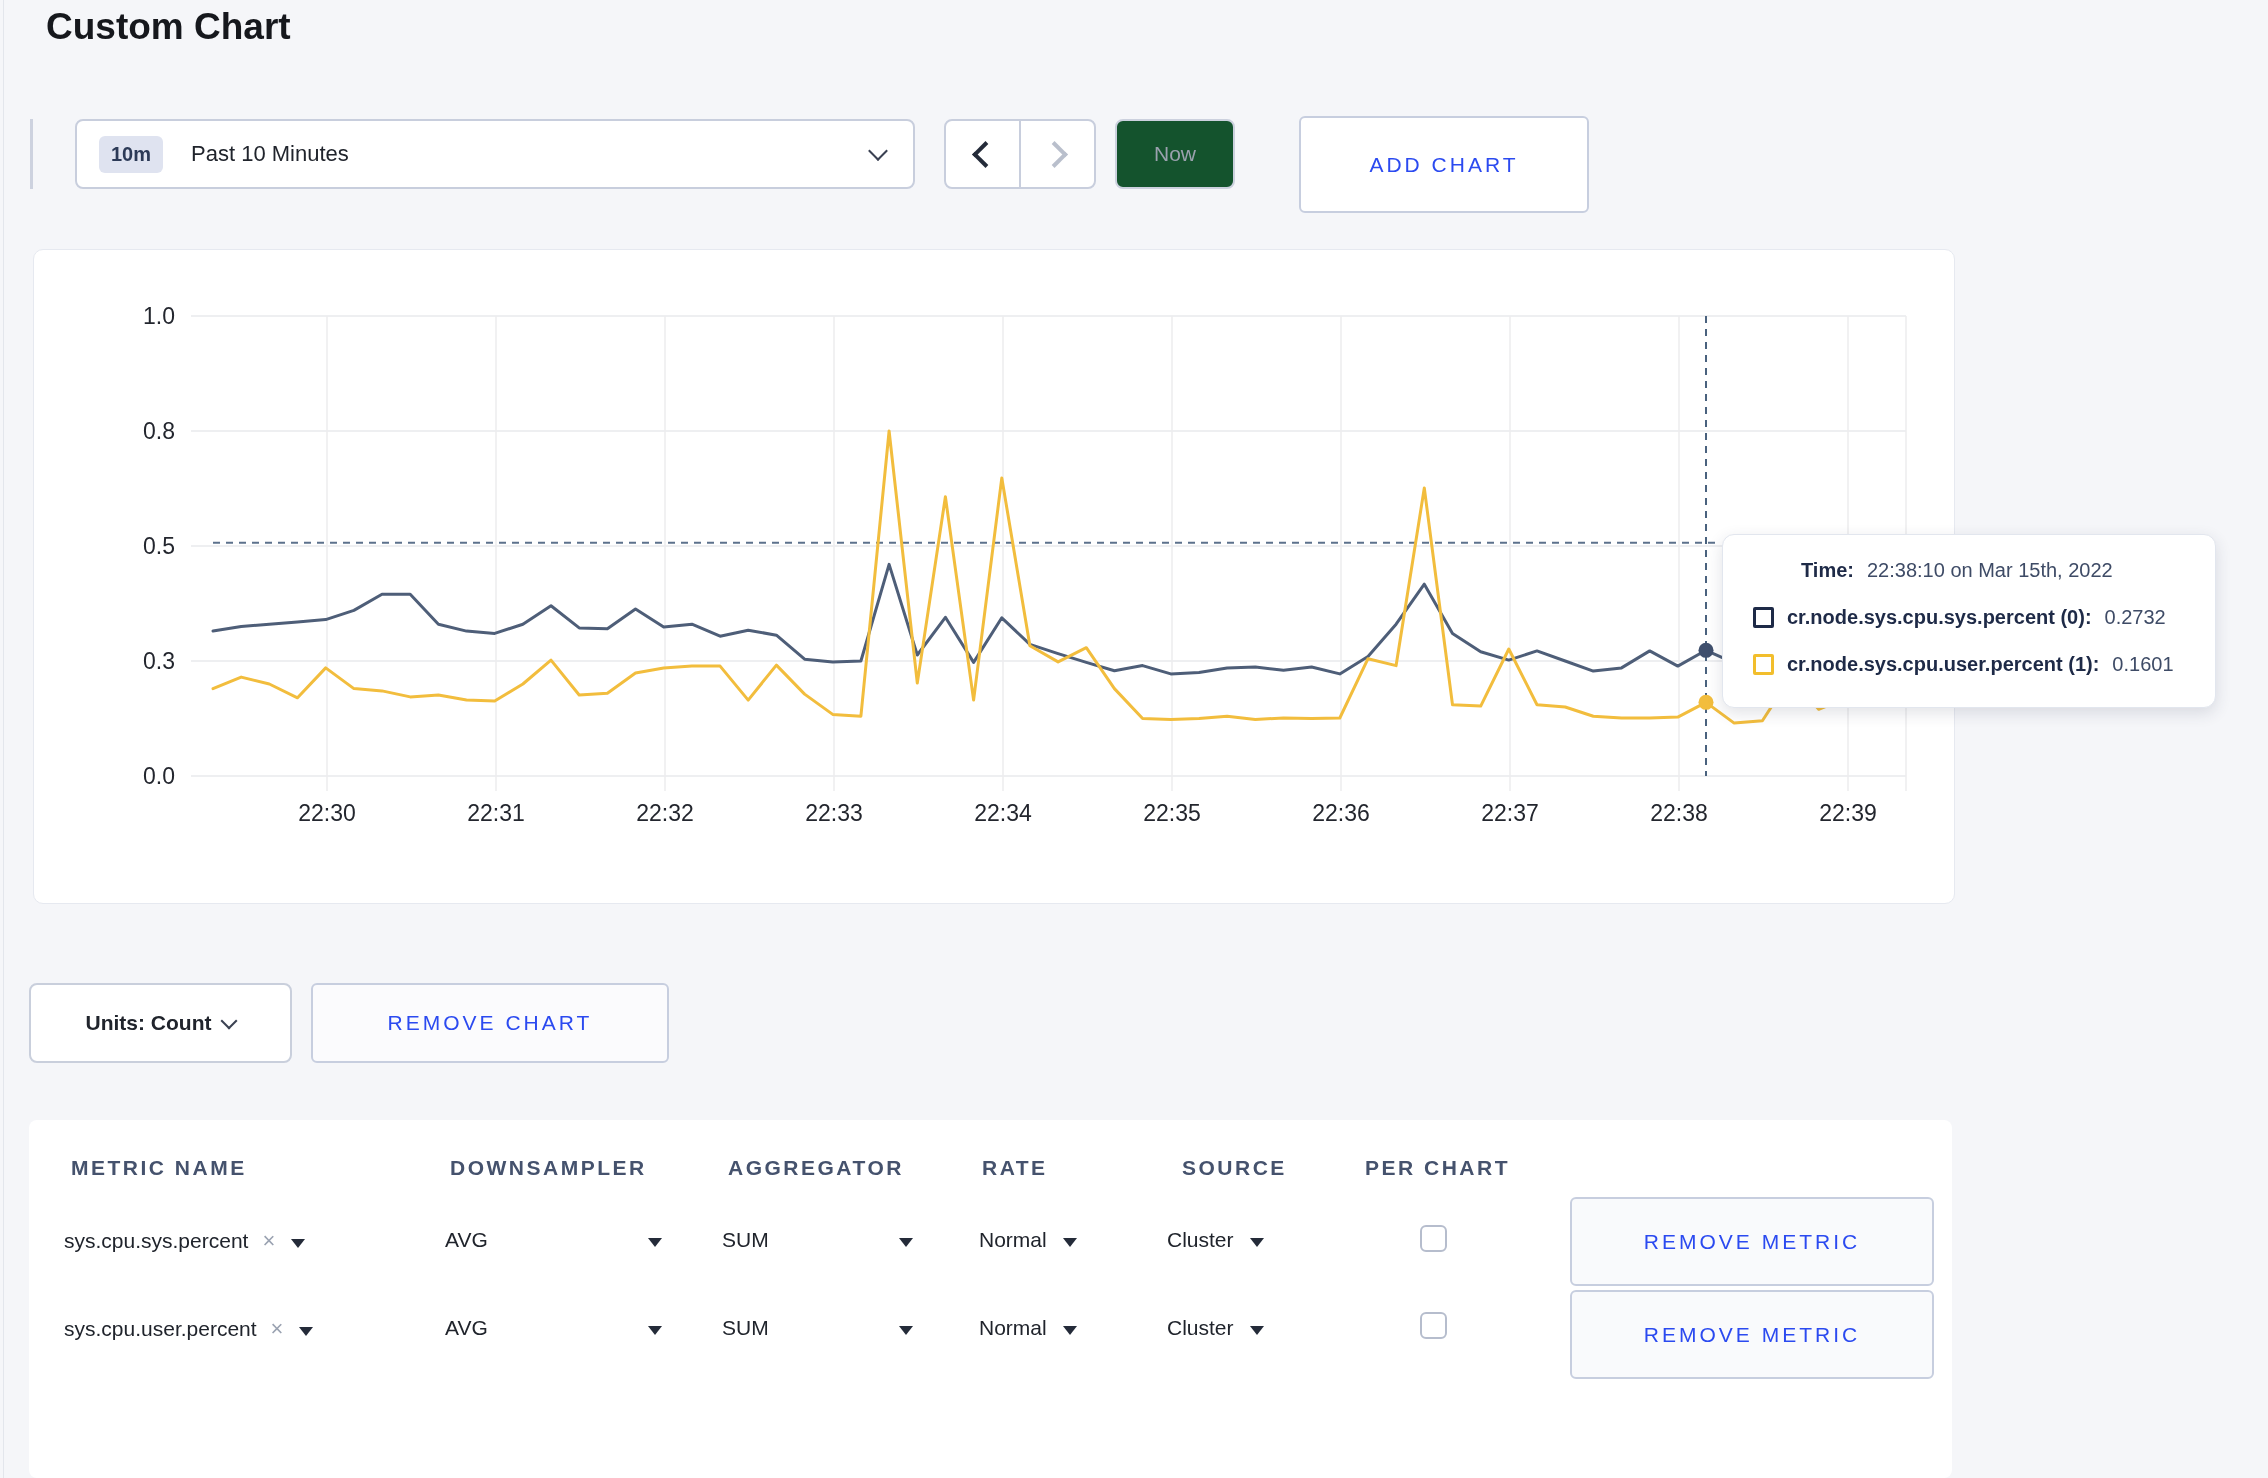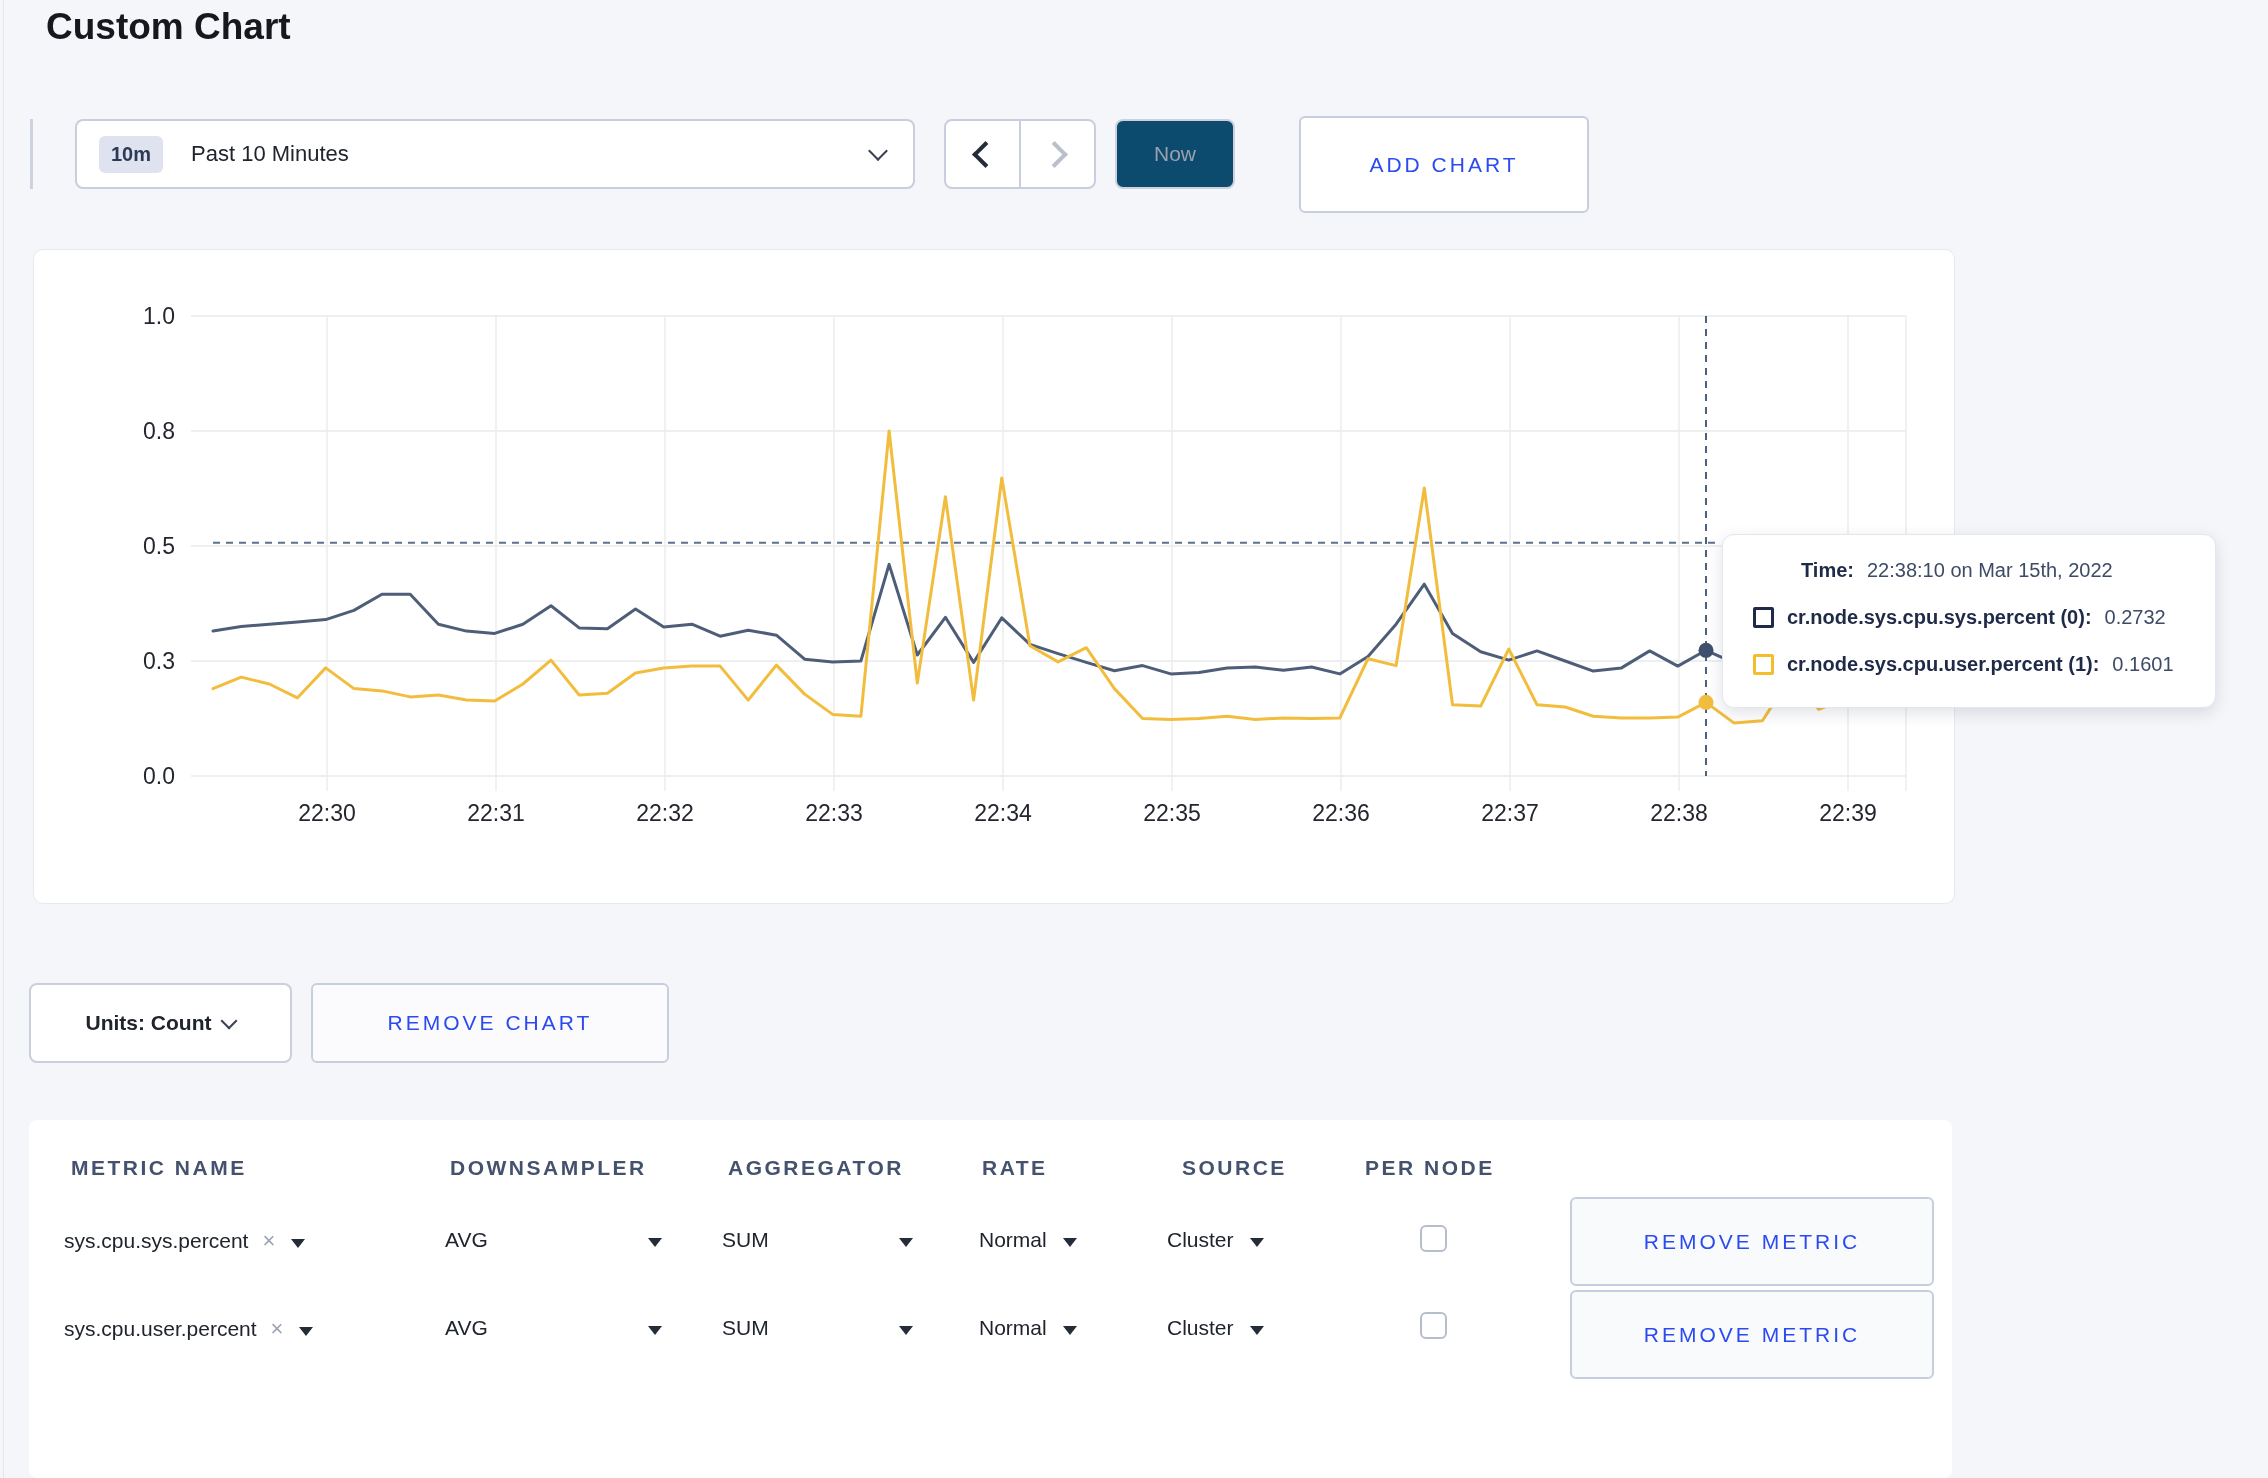--- a/index.html
+++ b/index.html
@@ -17,21 +17,21 @@
     transform:rotate(45deg);display:inline-block;margin-left:auto;margin-top:-6px;}
   .arrows{left:944px;top:119px;width:152px;height:70px;background:#fff;border:2px solid #c8cedd;
     border-radius:8px;box-sizing:border-box;display:flex;}
   .arrow-half{flex:1;display:flex;align-items:center;justify-content:center;}
   .arrow-half.first{border-right:2px solid #c8cedd;}
   .chev-left{width:15px;height:15px;border-left:4px solid #242b39;border-bottom:4px solid #242b39;
     transform:rotate(45deg);margin-left:6px;}
   .chev-right{width:15px;height:15px;border-left:4px solid #b9bfcc;border-bottom:4px solid #b9bfcc;
     transform:rotate(225deg);margin-right:6px;}
   .now-btn{left:1115px;top:119px;width:120px;height:70px;border:2px solid #ccd1de;border-radius:8px;
-    box-sizing:border-box;background:#0c4a6e;color:#9aa1ae;font-size:21px;display:flex;align-items:center;justify-content:center;}
+    box-sizing:border-box;background:#14532d;color:#9aa1ae;font-size:21px;display:flex;align-items:center;justify-content:center;}
   .blue-btn{background:#fff;border:2px solid #c7cedf;border-radius:6px;box-sizing:border-box;
     color:#2b4af0;font-weight:500;letter-spacing:3px;font-size:21px;
     display:flex;align-items:center;justify-content:center;cursor:pointer;}
   .add-chart{left:1299px;top:116px;width:290px;height:97px;}
   
   .chart-card{left:33px;top:249px;width:1922px;height:655px;background:#fff;border:1.5px solid #e6e9f0;
     border-radius:10px;box-sizing:border-box;}
   .tooltip{left:1722px;top:534px;width:492px;height:172px;background:#fff;border:1px solid #e2e6ee;
     border-radius:12px;box-shadow:0 5px 16px rgba(40,50,80,.14);z-index:6;}
   .tt-row{position:absolute;display:flex;align-items:center;font-size:20px;}
@@ -146,21 +146,21 @@
   <span class="units-caret"></span>
 </div>
 <div class="abs blue-btn remove-chart">REMOVE CHART</div>
 
 <div class="abs table-card">
   <span class="th" style="left:42px;">METRIC NAME</span>
   <span class="th" style="left:421px;">DOWNSAMPLER</span>
   <span class="th" style="left:699px;">AGGREGATOR</span>
   <span class="th" style="left:953px;">RATE</span>
   <span class="th" style="left:1153px;">SOURCE</span>
-  <span class="th" style="left:1336px;">PER NODE</span>
+  <span class="th" style="left:1336px;">PER CHART</span>
 
   <div>
     <span class="cell" style="left:35px;top:108px;">
       <span>sys.cpu.sys.percent</span><span class="x-icon">×</span><span class="tri-down"></span>
     </span>
     <span class="cell" style="left:416px;top:108px;">
       <span>AVG</span><span class="tri-down" style="margin-left:160px;"></span>
     </span>
     <span class="cell" style="left:693px;top:108px;">
       <span>SUM</span><span class="tri-down" style="margin-left:130px;"></span>

